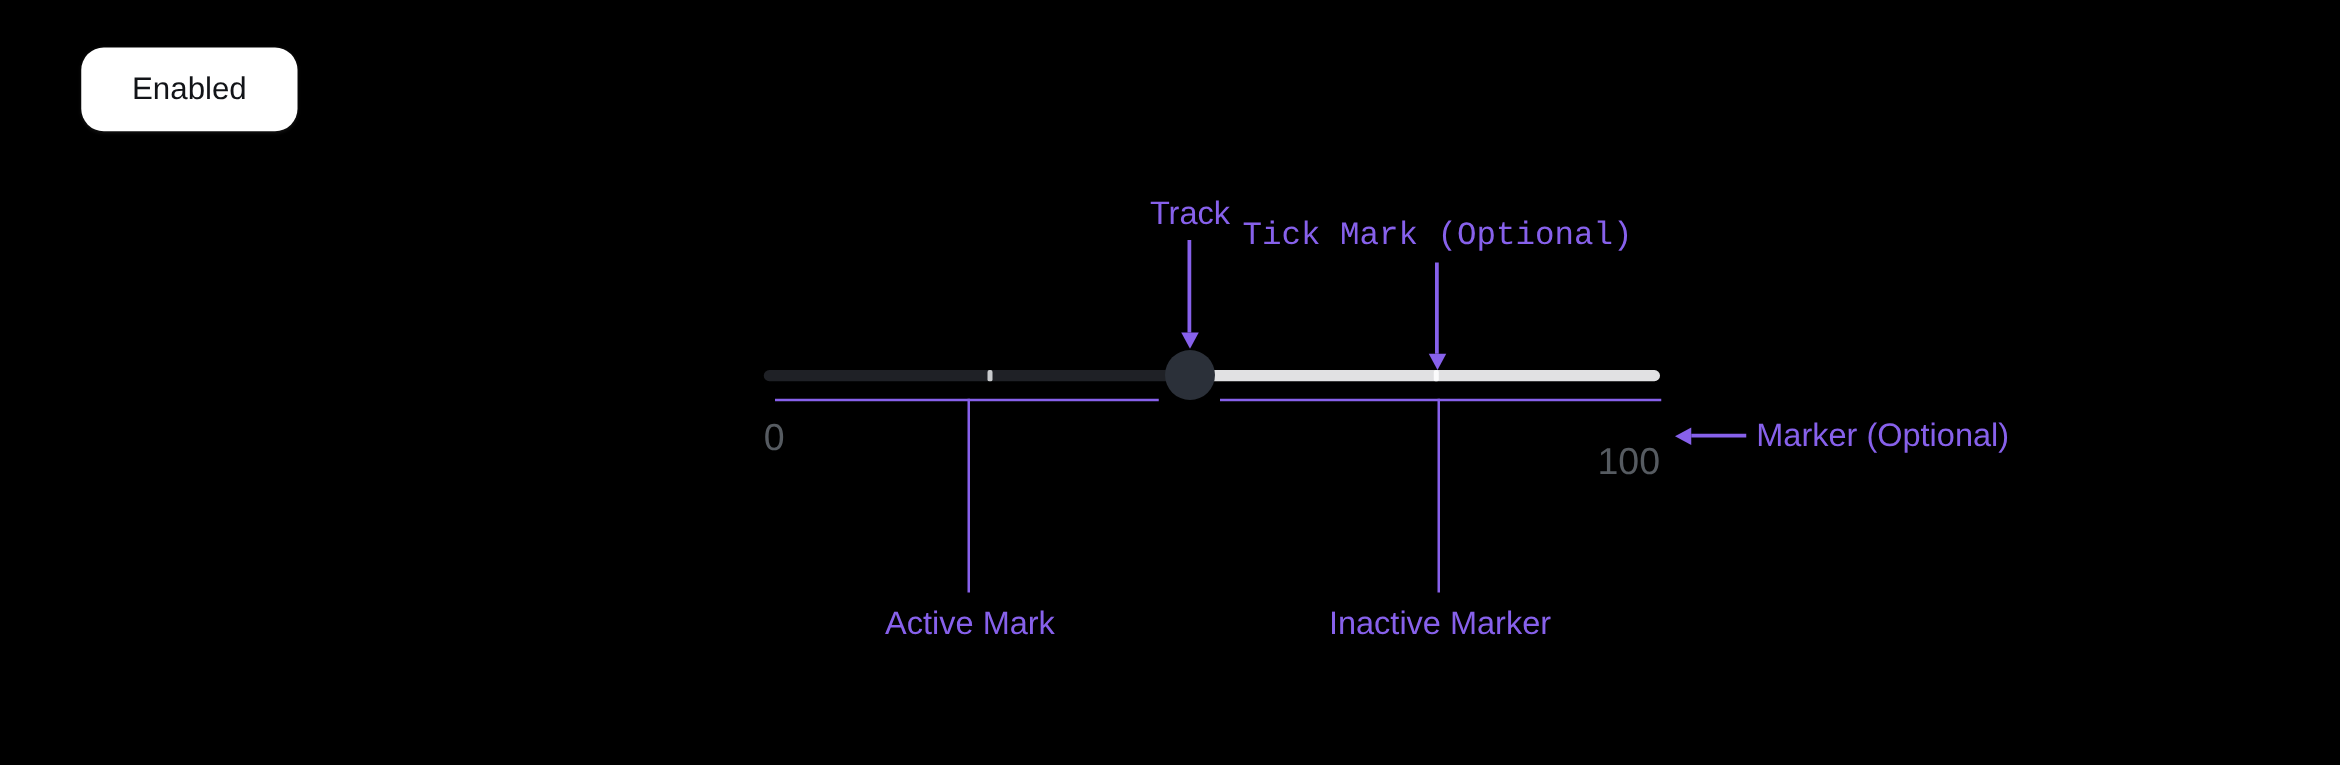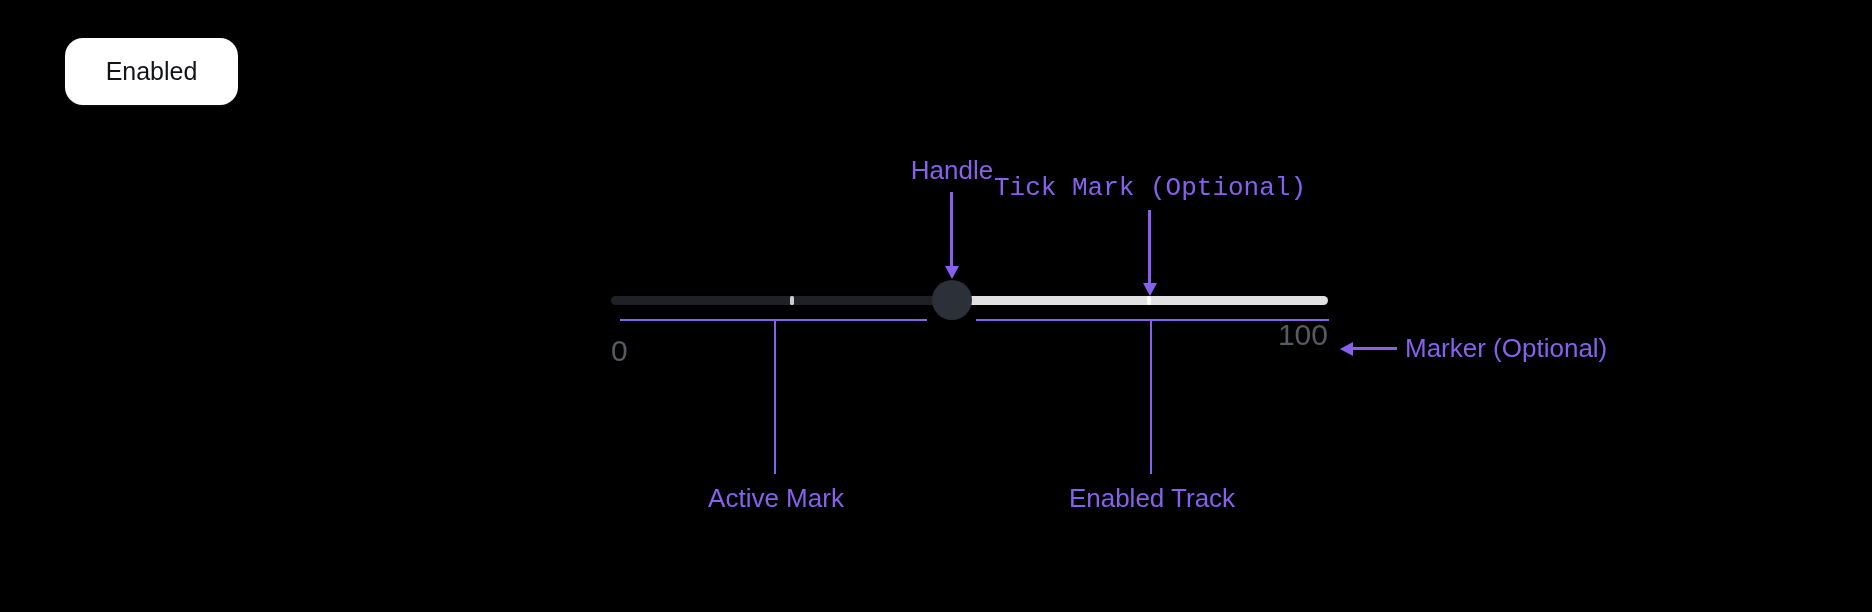--- a/index.html
+++ b/index.html
@@ -66,30 +66,30 @@
   .label.centered{transform:translateX(-50%);}
   .label-handle{left:952px;top:156px;}
   .label-tick{left:1150px;top:174px;font-family:Liberation Mono, monospace;}
   .label-active{left:776px;top:484px;}
   .label-inactive{left:1152px;top:484px;}
   .label-marker{left:1405px;top:334px;}
 
   
   .range-num{color:#565b61;font-size:30px;line-height:1;}
   .num-min{left:611px;top:336px;}
-  .num-max{right:544px;top:320px;text-align:right;}
+  .num-max{right:544px;top:355px;text-align:right;}
 </style>
 </head>
 <body>
 
 <div class="abs chip">
   <span>Enabled</span>
 </div>
 
-<div class="abs label centered label-handle">Handle</div>
+<div class="abs label centered label-handle">Track</div>
 <div class="abs pline stem-v stem-handle"></div>
 <div class="abs arrow-down handle-arrow"></div>
 
 <div class="abs label centered label-tick">Tick Mark (Optional)</div>
 <div class="abs pline stem-v stem-tick"></div>
 <div class="abs arrow-down tick-arrow"></div>
 
 <div class="abs track track-active"></div>
 <div class="abs track track-inactive"></div>
 <div class="abs tick tick-active"></div>
@@ -102,13 +102,13 @@
 <div class="abs pline vline vline-inactive"></div>
 
 <div class="abs range-num num-min">0</div>
 <div class="abs range-num num-max">100</div>
 
 <div class="abs arrow-left"></div>
 <div class="abs pline stem-marker"></div>
 <div class="abs label label-marker">Marker (Optional)</div>
 
 <div class="abs label centered label-active">Active Mark</div>
-<div class="abs label centered label-inactive">Enabled Track</div>
+<div class="abs label centered label-inactive">Inactive Marker</div>
 
 </body></html>

